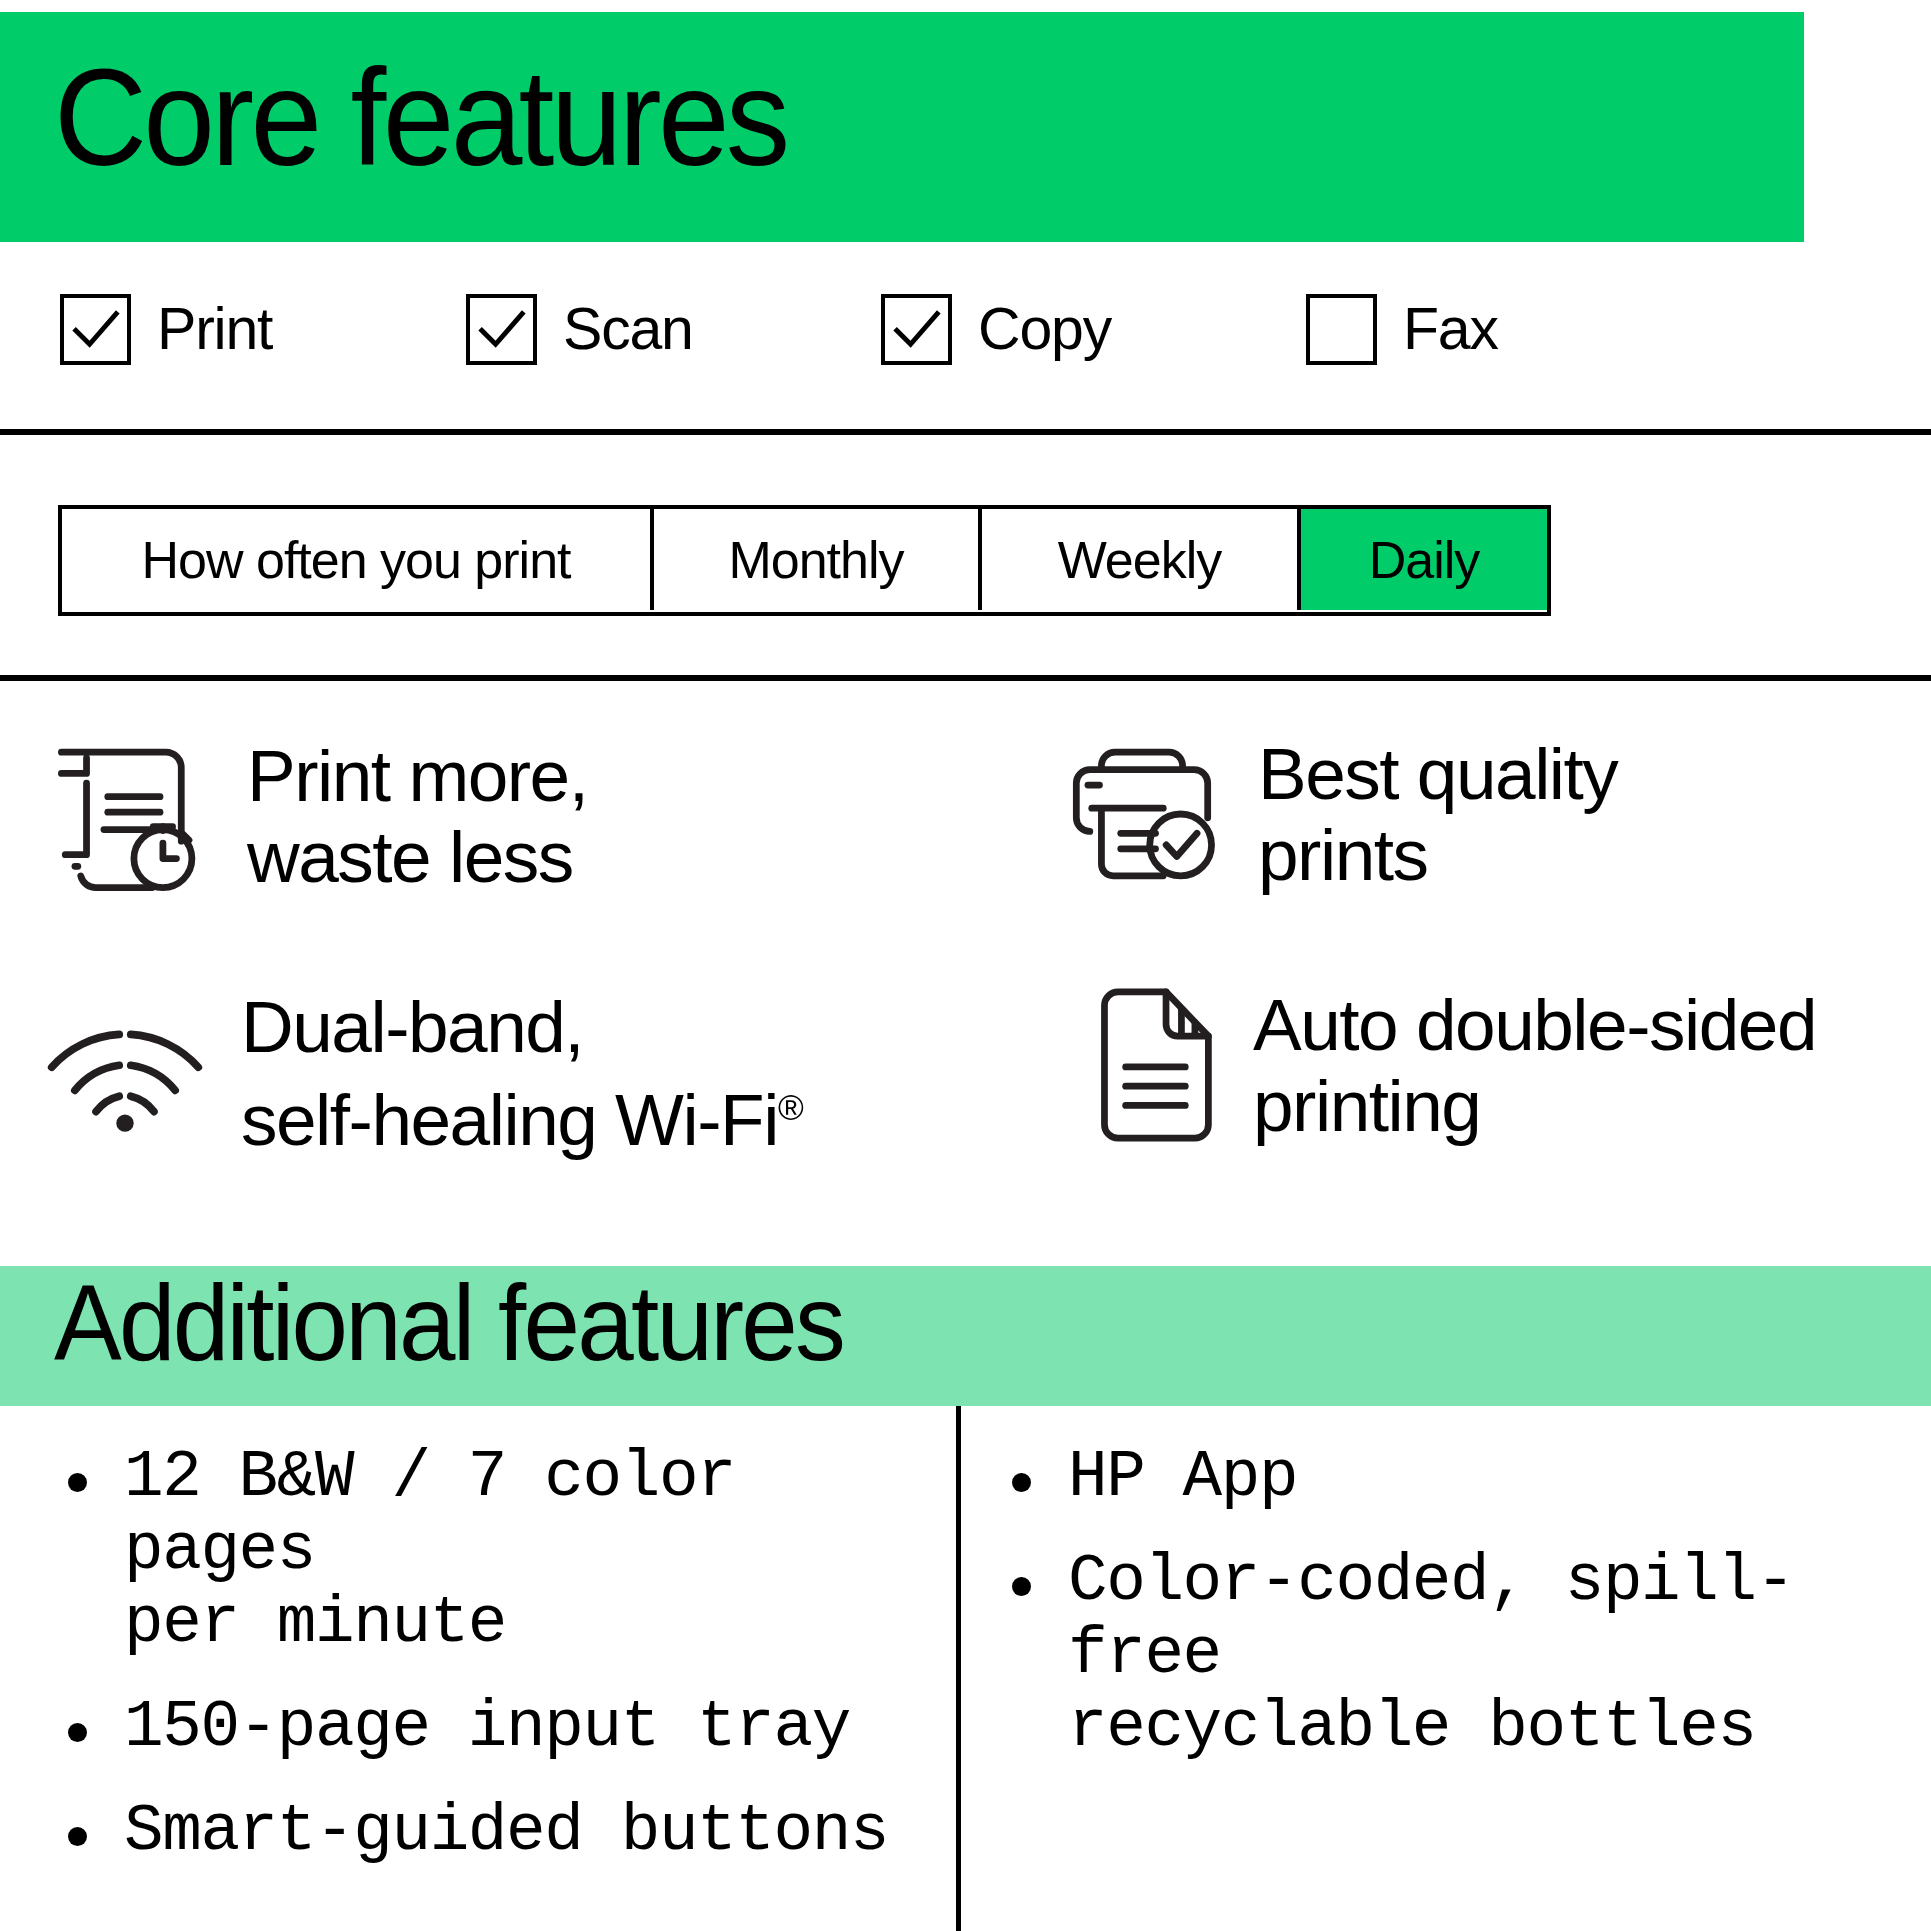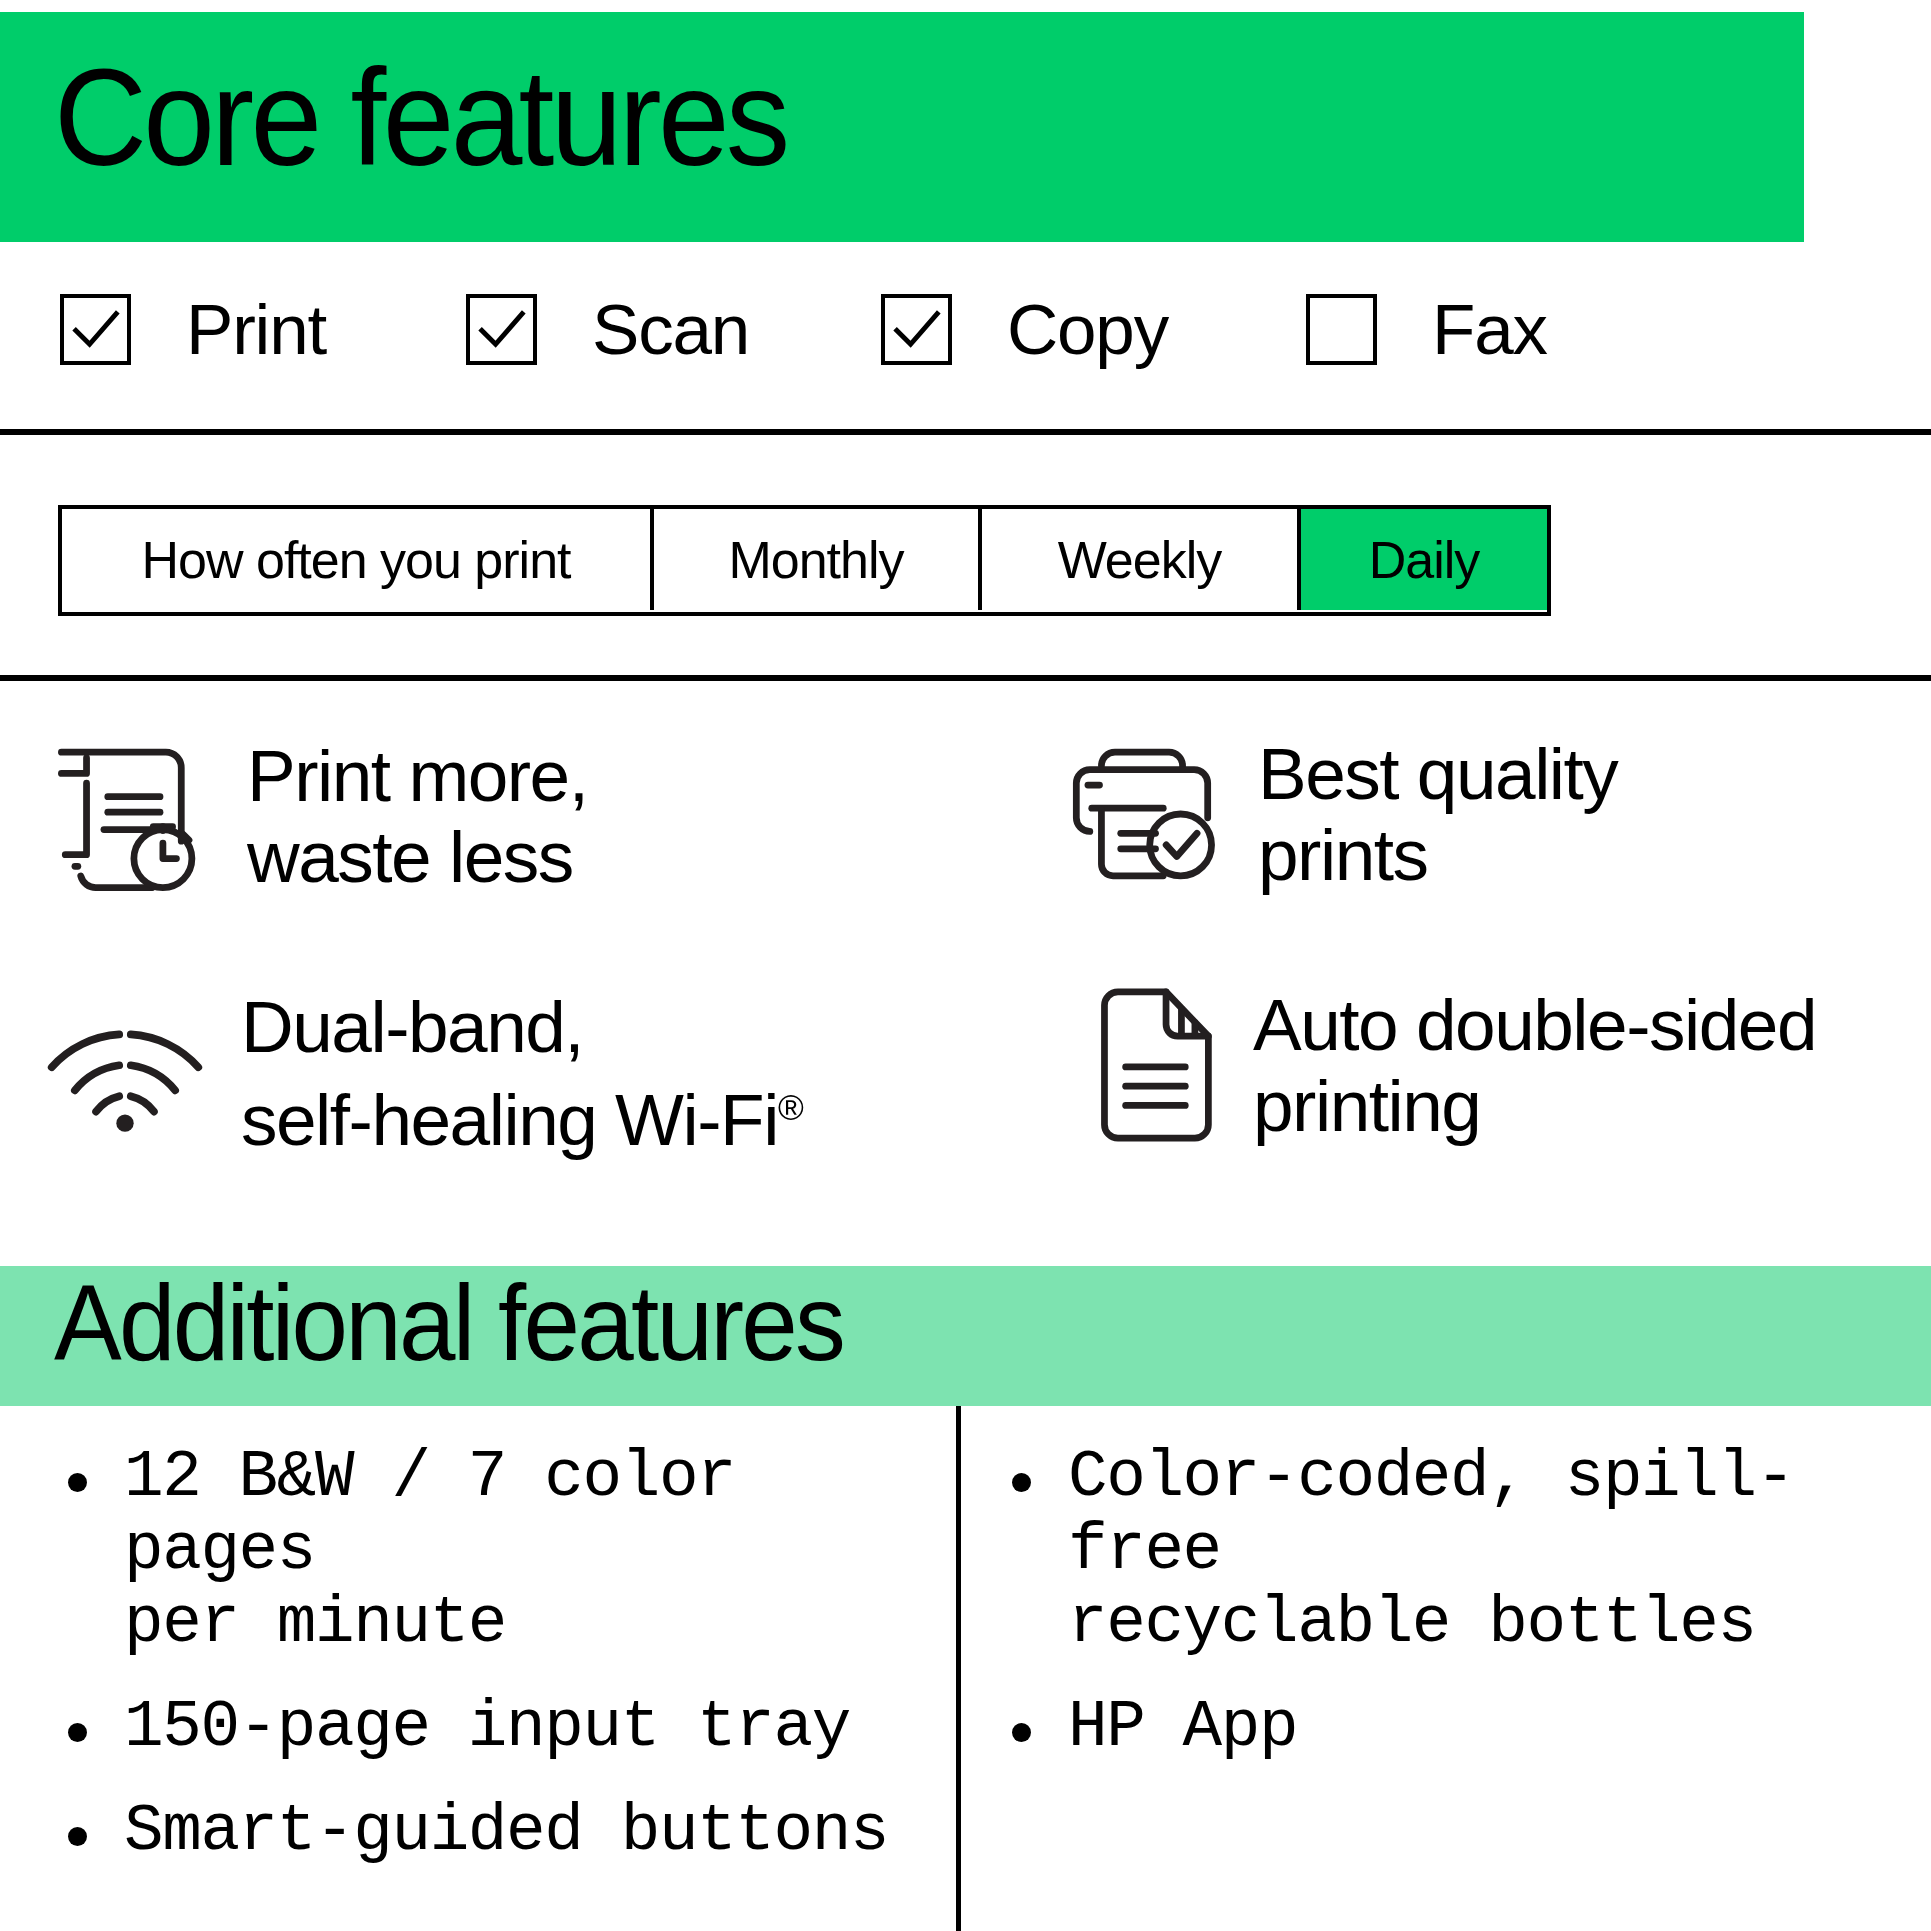--- a/index.html
+++ b/index.html
@@ -69,24 +69,24 @@
     border: 4.8px solid #000000;
     position: relative;
     flex: 0 0 auto;
   }
   .checkbox .tick {
     position: absolute;
     left: 0; top: 0;
     width: 100%; height: 100%;
   }
   .check-label {
-    font-size: 71px;
+    font-size: 59px;
     line-height: 71px;
     color: #000000;
-    margin-left: 55px;
+    margin-left: 26px;
     letter-spacing: -1.2px;
     white-space: nowrap;
   }
 
   
   .hrule {
     position: absolute;
     left: 0;
     width: 1931px;
     height: 5.8px;
@@ -382,22 +382,22 @@
     <li>
       <span>150-page input tray</span>
     </li>
     <li>
       <span>Smart-guided buttons</span>
     </li>
   </ul>
 
   <ul class="bullets right">
     <li>
+      <span>HP App</span>
+    </li>
+    <li>
       <span>Color-coded, spill-free</span>
       <span class="l2">recyclable bottles</span>
     </li>
-    <li>
-      <span>HP App</span>
-    </li>
   </ul>
 
 </div>
 
 
 </body></html>

